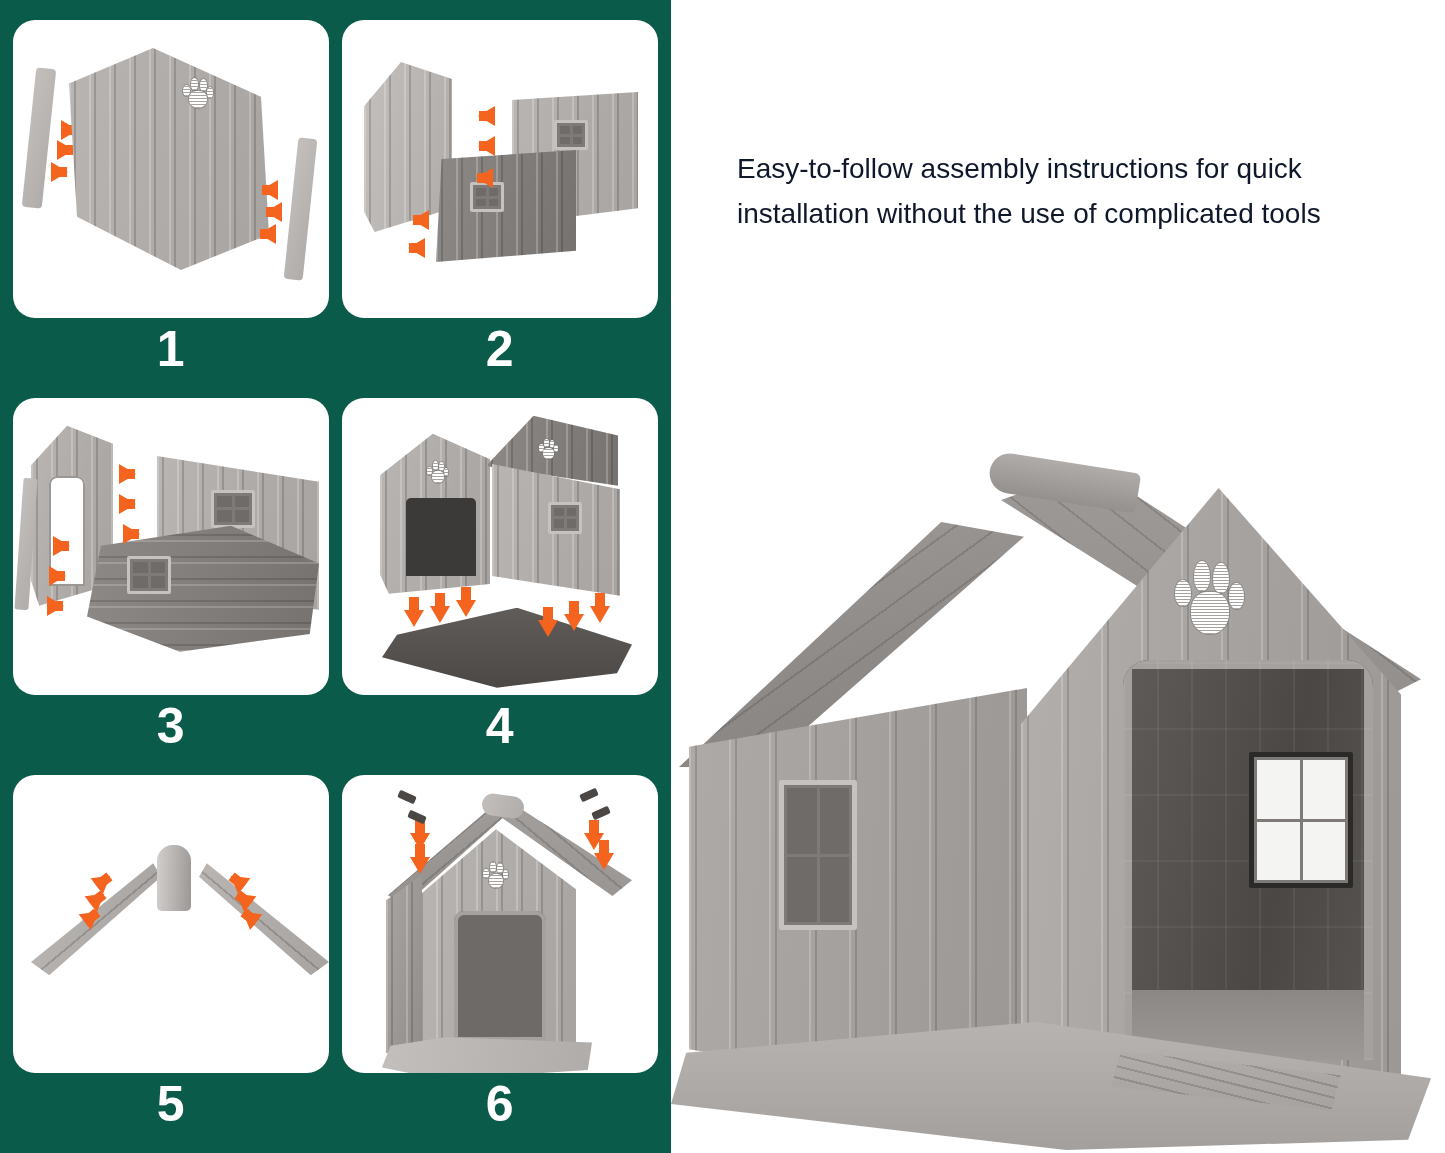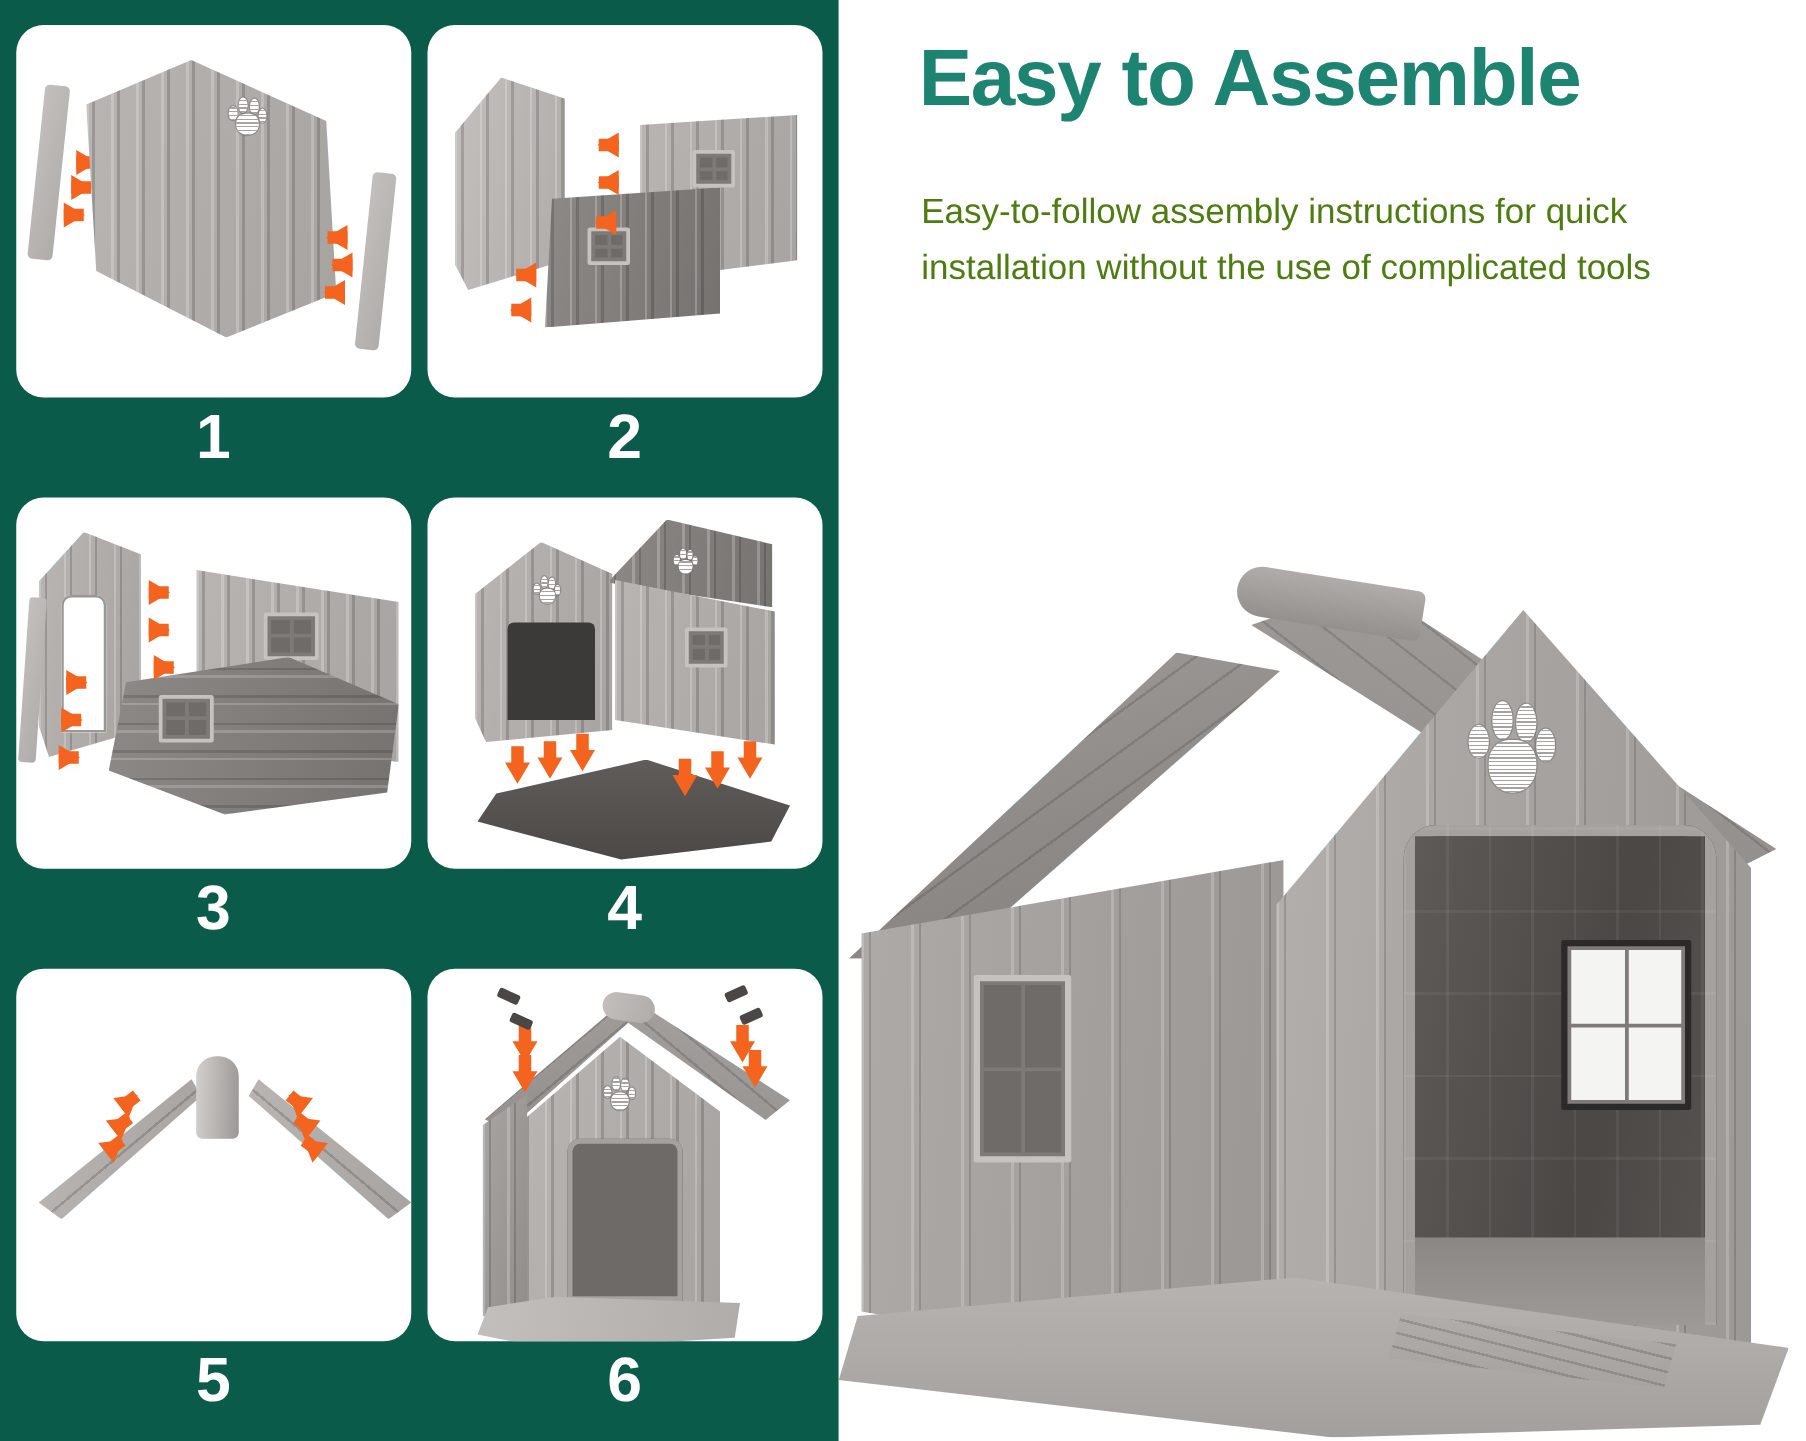--- a/index.html
+++ b/index.html
@@ -126,21 +126,21 @@
     width:774px; height:1153px; background:#fff;
   }
   .headline {
     position:absolute; left:64px; top:28px; width:700px;
     color:#1e8472;
     font-size:64px; font-weight:bold; line-height:1.08;
     letter-spacing:-1px;
   }
   .subcopy {
     position:absolute; left:66px; top:146px; width:672px;
-    color:#4d7c0f;
+    color:#0f172a;
     font-size:28px; line-height:1.62; font-weight:normal;
   }
 
   
   .hero { position:absolute; left:0px; top:450px; width:774px; height:700px; }
 
   .hero-roof-left {
     position:absolute; left:8px; top:72px; width:345px; height:245px;
     background: linear-gradient(165deg,#9f9b98 0%, #8e8a87 55%, #85817e 100%);
     clip-path: polygon(0% 100%, 76% 0%, 100% 6%, 24% 100%);
@@ -534,21 +534,20 @@
             <div class="pl" style="left:250px;top:34px;width:18px;height:8px;background:#4a4745;transform:rotate(-24deg);border-radius:2px;"></div>
           </div>
         </div>
         <div class="step-num">6</div>
       </div>
     </div>
   </div>
 
   <div class="right">
 
-    <h1 class="headline">Easy to Assemble</h1>
     <p class="subcopy">Easy-to-follow assembly instructions for quick installation without the use of complicated tools</p>
 
     <div class="hero">
 
       <div class="hero-roof-left">
         <div class="roof-ribs-l"></div>
       </div>
       <div class="hero-roof-right">
         <div class="roof-ribs-r"></div>
       </div>

